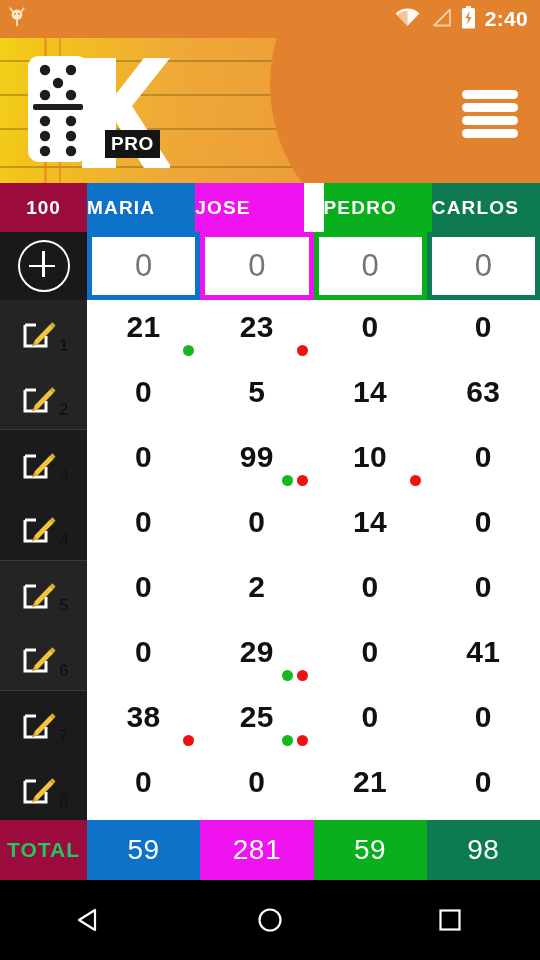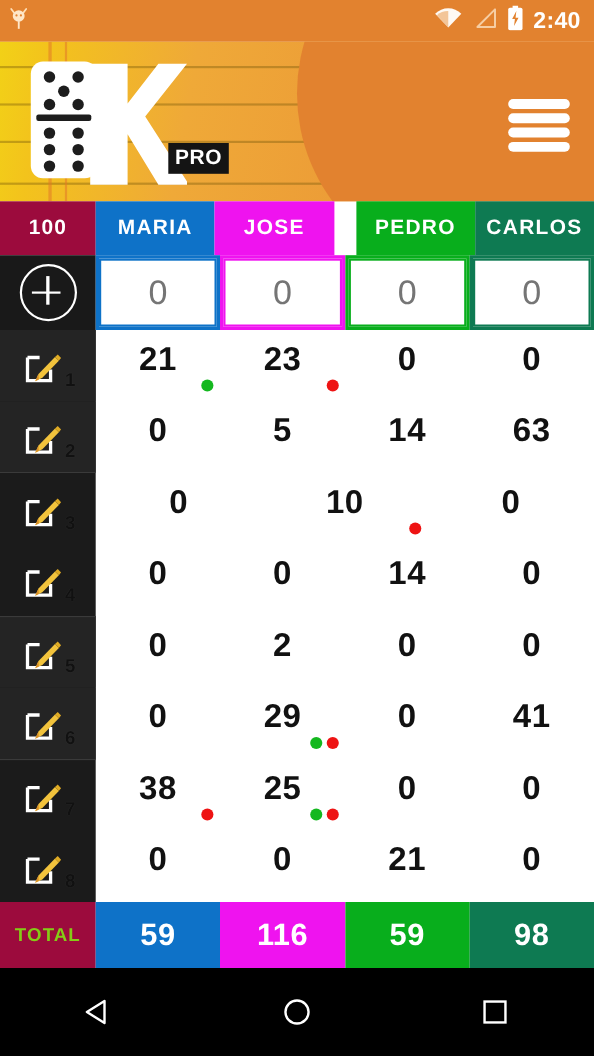--- a/index.html
+++ b/index.html
@@ -54,21 +54,21 @@
   .phead{
     position:absolute;left:0;top:183px;width:540px;height:49px;
     display:flex;
   }
   .phead .cell-goal{
     width:87px;background:#9c0b3d;color:#ffffff;
     display:flex;align-items:center;justify-content:center;
     font-size:19px;font-weight:bold;letter-spacing:1px;
   }
   .phead .cell-p{
-    flex:1;display:flex;align-items:center;justify-content:center;
+    flex:1;display:flex;align-items:center;
     color:#ffffff;font-size:19px;font-weight:bold;letter-spacing:1.2px;
     text-transform:uppercase;
   }
 
   
   .inrow{
     position:absolute;left:0;top:232px;width:540px;height:68px;
     display:flex;
   }
   .inrow .cell-add{
@@ -129,27 +129,27 @@
   }
   .dot{width:11px;height:11px;border-radius:50%;}
   .dot.green{background:#14b81f;}
   .dot.red{background:#ee1313;}
 
   
   .totrow{
     position:absolute;left:0;top:820px;width:540px;height:60px;display:flex;
   }
   .totrow .cell-lab{
-    width:87px;background:#9c0b3d;color:#84cc16;
+    width:87px;background:#9c0b3d;color:#22c55e;
     display:flex;align-items:center;justify-content:center;
-    font-size:17px;font-weight:bold;letter-spacing:1px;
+    font-size:21px;font-weight:bold;letter-spacing:1px;
   }
   .totrow .cell-v{
     flex:1;display:flex;align-items:center;justify-content:center;
-    color:#ffffff;font-size:28px;font-weight:bold;letter-spacing:.5px;
+    color:#ffffff;font-size:28px;font-weight:normal;letter-spacing:.5px;
   }
 
   
   .navbar{
     position:absolute;left:0;top:880px;width:540px;height:80px;background:#000000;
     display:flex;align-items:center;justify-content:space-around;
   }
   .navbtn{width:70px;height:60px;display:flex;align-items:center;justify-content:center;}
 </style>
 </head>
@@ -218,21 +218,21 @@
         <circle cx="25" cy="45" r="5.2" fill="#1d1d1d"></circle>
         <circle cx="51" cy="45" r="5.2" fill="#1d1d1d"></circle>
 
         <circle cx="25" cy="71" r="5.2" fill="#1d1d1d"></circle>
         <circle cx="51" cy="71" r="5.2" fill="#1d1d1d"></circle>
         <circle cx="25" cy="86" r="5.2" fill="#1d1d1d"></circle>
         <circle cx="51" cy="86" r="5.2" fill="#1d1d1d"></circle>
         <circle cx="25" cy="101" r="5.2" fill="#1d1d1d"></circle>
         <circle cx="51" cy="101" r="5.2" fill="#1d1d1d"></circle>
       </svg>
-      <div style="position:absolute;left:85px;top:80px;background:#141414;padding:3px 6px;margin-left:48px;">
+      <div style="position:absolute;left:85px;top:80px;background:#141414;padding:3px 6px;">
         <span style="color:#fff;font-size:19px;font-weight:bold;letter-spacing:.6px;font-family:'Liberation Sans',sans-serif;">PRO</span>
       </div>
     </div>
 
     <div class="hamburger">
       <span></span>
         <span></span>
         <span></span>
         <span></span>
     </div>
@@ -388,20 +388,27 @@
           </div>
           <div class="gcell">
             <span class="gval">63</span>
           </div>
         </div>
         <div class="grow">
           <div class="gcell">
             <span class="gval">0</span>
           </div>
           <div class="gcell">
+            <span class="gval">99</span>
+            <span class="dots">
+              <span class="dot green"></span>
+              <span class="dot red"></span>
+            </span>
+          </div>
+          <div class="gcell">
             <span class="gval">10</span>
             <span class="dots">
               <span class="dot red"></span>
             </span>
           </div>
           <div class="gcell">
             <span class="gval">0</span>
           </div>
         </div>
         <div class="grow">
@@ -484,21 +491,21 @@
           <div class="gcell">
             <span class="gval">0</span>
           </div>
         </div>
       </div>
   </div>
 
   <div class="totrow">
     <div class="cell-lab">TOTAL</div>
     <div class="cell-v" style="background: rgb(14, 114, 200);">59</div>
-    <div class="cell-v" style="background: rgb(239, 19, 239);">116</div>
+    <div class="cell-v" style="background: rgb(239, 19, 239);">281</div>
     <div class="cell-v" style="background: rgb(8, 174, 28);">59</div>
     <div class="cell-v" style="background: rgb(14, 122, 82);">98</div>
   </div>
 
   <div class="navbar">
     <div class="navbtn">
       <svg width="30" height="30" viewBox="0 0 30 30">
           <path d="M20 5 L20 25 L4 15 Z" fill="none" stroke="#fff" stroke-width="2.2" stroke-linejoin="round"></path>
         </svg>
     </div>

